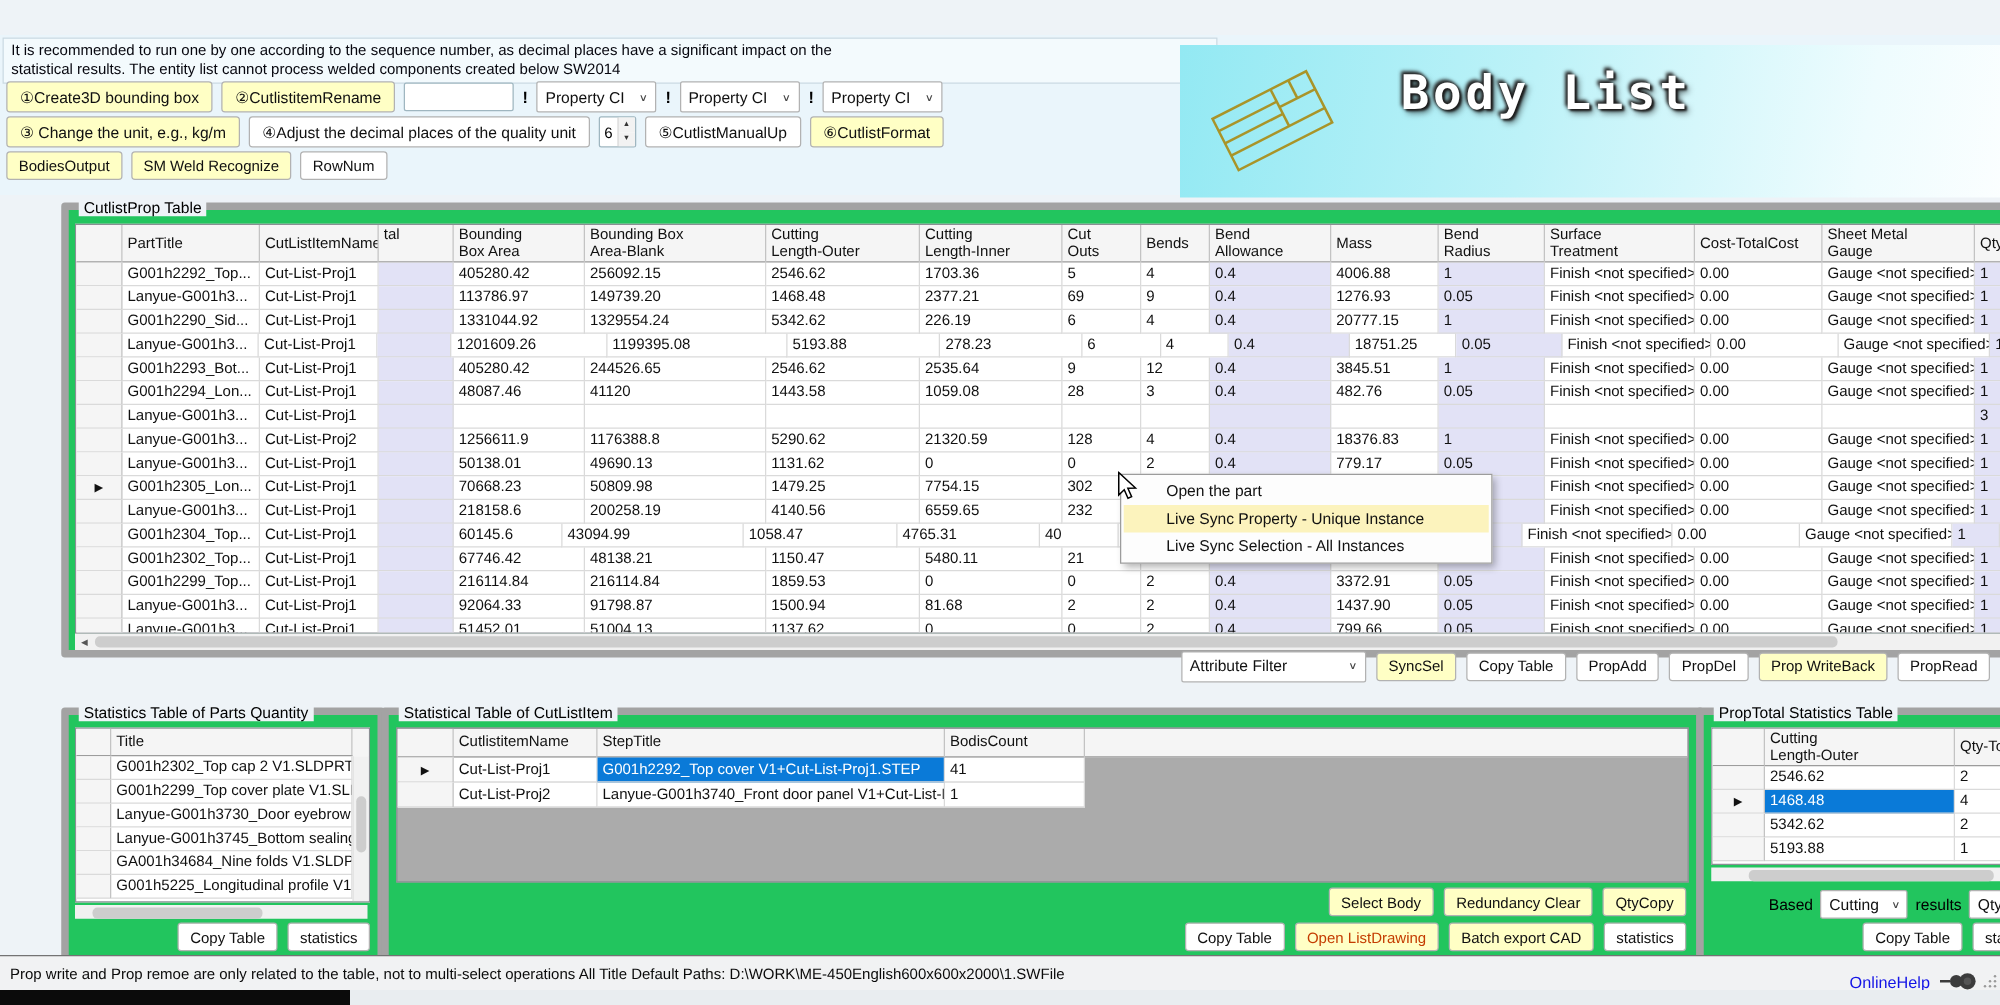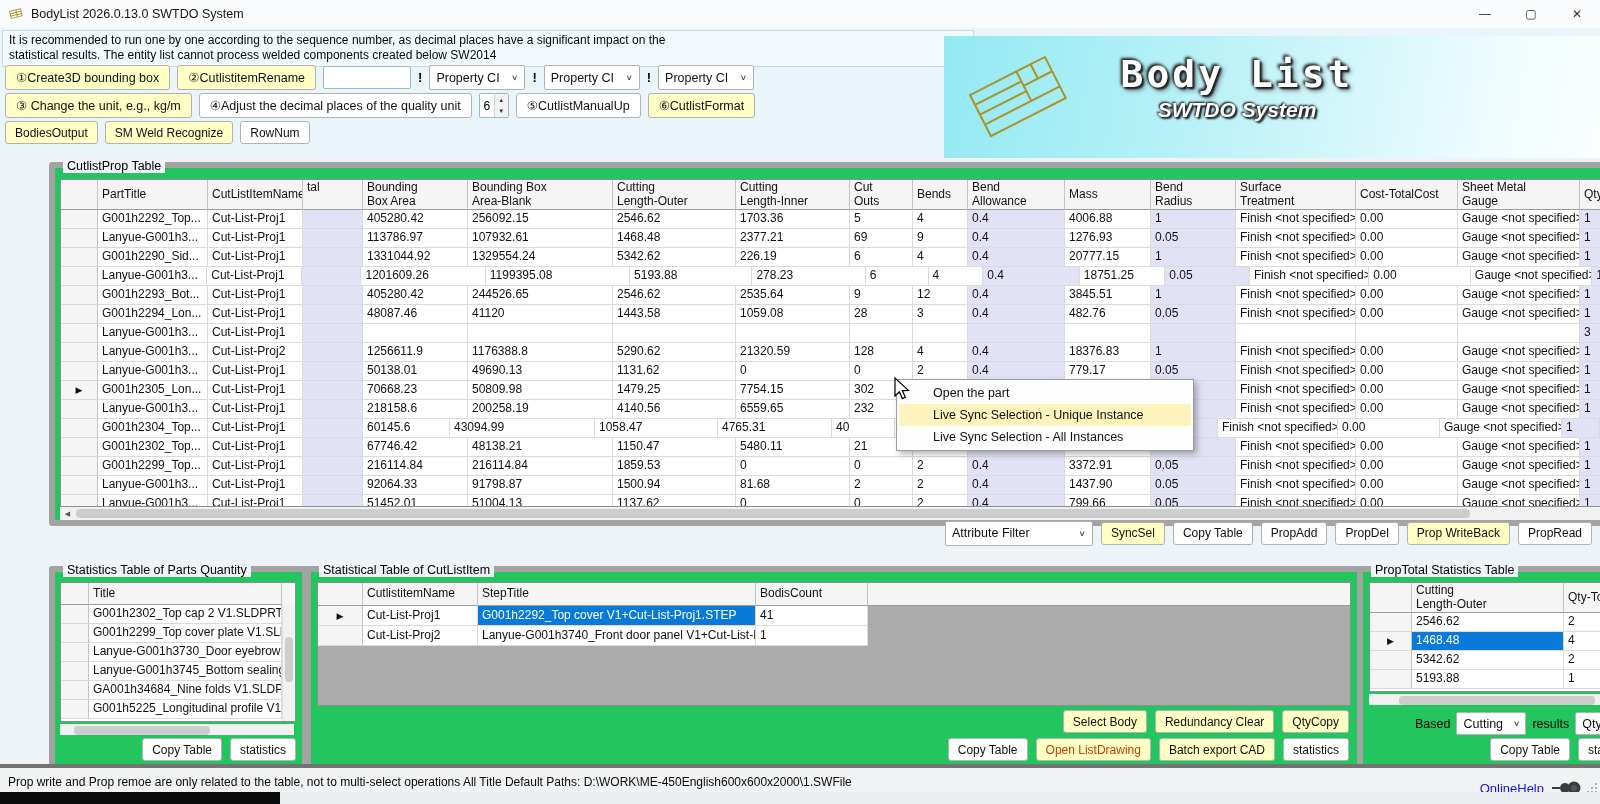--- a/index.html
+++ b/index.html
@@ -55,50 +55,34 @@
   
   .ctx-menu{position:absolute;left:896px;top:379px;width:292px;background:#fdfdfd;border:1px solid #9c9c9c;box-shadow:3px 3px 6px rgba(0,0,0,.30);padding:2px;z-index:50;}
   .ctx-item{height:22px;display:flex;align-items:center;padding-left:34px;font-size:12.5px;color:#111;white-space:nowrap;}
   .ctx-item.hl{background:#fcf3bd;}
   .cursor{position:absolute;left:893px;top:377px;z-index:60;}
   
   .gray-fill{background:#ababab;}
   .panel-btns{position:absolute;display:flex;gap:8px;}
   .based-row{position:absolute;display:flex;align-items:center;gap:6px;font-size:12.5px;color:#000;}
   
-  .statusbar{position:absolute;left:0;top:764px;width:1600px;height:28px;background:#f1f2f3;border-top:4px solid #737373;display:flex;align-items:center;font-size:12px;color:#0a0a0a;}
+  .statusbar{position:absolute;left:0;top:764px;width:1600px;height:28px;background:#f1f2f3;border-top:1px solid #737373;display:flex;align-items:center;font-size:12px;color:#0a0a0a;}
   .status-text{margin-left:8px;white-space:nowrap;}
   .status-right{position:absolute;right:14px;display:flex;align-items:center;gap:8px;margin-top:12px;}
   .link{color:#1414e6;font-size:13px;}
   .grip{position:absolute;right:2px;bottom:2px;}
   .bottom-strip{position:absolute;left:0;top:792px;width:1600px;height:12px;background:#e9edf0;}
   .bottom-strip .dark{position:absolute;left:0;top:0;width:280px;height:12px;background:#0b0b0b;}
   .lbl{font-size:12.5px;color:#000;}
 </style>
 </head>
 <body>
 
 <div id="app">
 
-  <div class="titlebar">
-    <svg class="title-icon" viewBox="0 0 20 16">
-      <g transform="rotate(-14 10 8)" fill="none" stroke="#a99428" stroke-width="1.2">
-        <rect x="3" y="3" width="14" height="9"></rect>
-        <line x1="3" y1="6" x2="17" y2="6"></line>
-          <line x1="3" y1="9" x2="17" y2="9"></line>
-        <line x1="11" y1="3" x2="11" y2="12"></line>
-      </g>
-    </svg>
-    <span class="title-text">BodyList 2026.0.13.0 SWTDO System</span>
-    <div class="win-controls">
-      <div class="win-btn">—</div>
-      <div class="win-btn">▢</div>
-      <div class="win-btn close">✕</div>
-    </div>
-  </div>
 
   <div class="top-area">
     <div class="info-box">
       <div>It is recommended to run one by one according to the sequence number, as decimal places have a significant impact on the</div>
       <div>statistical results. The entity list cannot process welded components created below SW2014</div>
     </div>
 
     <div class="tb-row row1">
       <div class="btn accent">①Create3D bounding box</div>
       <div class="btn accent">②CutlistitemRename</div>
@@ -147,21 +131,20 @@
           <line x1="16" y1="41" x2="68" y2="41"></line>
           <line x1="16" y1="52" x2="68" y2="52"></line>
           <line x1="16" y1="63" x2="100" y2="63"></line>
           <line x1="68" y1="30" x2="68" y2="63"></line>
           <line x1="84" y1="30" x2="84" y2="46"></line>
           <line x1="68" y1="46" x2="100" y2="46"></line>
         </g>
       </svg>
       <div class="logo-text">
         <div class="logo-title">Body List</div>
-        <div class="logo-sub">SWTDO System</div>
       </div>
     </div>
   </div>
 
   <div class="groupbox" style="left:2px;top:162px;width:1595px;height:352px;">
     <span class="gb-label">CutlistProp Table</span>
     <div class="grid-wrap" style="left:5px;top:11px;width:1584px;height:326px;">
       <div id="mainHeader" class="g-header">
           <div class="g-marker" style="width: 37px; height: 30px; border-bottom: 1px solid rgb(156, 156, 156);"></div>
           <div class="g-hcell" style="width: 110px; height: 30px;">PartTitle</div>
@@ -209,21 +192,21 @@
             <div class="g-cell" style="width: 102px;">0.00</div>
             <div class="g-cell" style="width: 122px;">Gauge &lt;not specified&gt;</div>
             <div class="g-cell tint" style="width: 38px;">1</div>
           </div>
           <div class="g-row">
             <div class="g-marker" style="width: 37px;"></div>
             <div class="g-cell" style="width: 110px;">Lanyue-G001h3...</div>
             <div class="g-cell" style="width: 95px;">Cut-List-Proj1</div>
             <div class="g-cell tint" style="width: 60px;"></div>
             <div class="g-cell" style="width: 105px;">113786.97</div>
-            <div class="g-cell" style="width: 145px;">107932.61</div>
+            <div class="g-cell" style="width: 145px;">149739.20</div>
             <div class="g-cell" style="width: 123px;">1468.48</div>
             <div class="g-cell" style="width: 114px;">2377.21</div>
             <div class="g-cell" style="width: 63px;">69</div>
             <div class="g-cell" style="width: 55px;">9</div>
             <div class="g-cell tint" style="width: 97px;">0.4</div>
             <div class="g-cell" style="width: 86px;">1276.93</div>
             <div class="g-cell tint" style="width: 85px;">0.05</div>
             <div class="g-cell" style="width: 120px;">Finish &lt;not specified&gt;</div>
             <div class="g-cell" style="width: 102px;">0.00</div>
             <div class="g-cell" style="width: 122px;">Gauge &lt;not specified&gt;</div>
@@ -659,21 +642,21 @@
       </div>
     </div>
     <div class="panel-btns" id="propBtns" style="right:6px;top:166px;">
         <div class="btn small">Copy Table</div>
         <div class="btn small">statistics</div>
       </div>
   </div>
 
   <div class="ctx-menu" id="ctxMenu">
       <div class="ctx-item">Open the part</div>
-      <div class="ctx-item hl">Live Sync Selection - Unique Instance</div>
+      <div class="ctx-item hl">Live Sync Property - Unique Instance</div>
       <div class="ctx-item">Live Sync Selection - All Instances</div>
     </div>
   <svg class="cursor" width="18" height="24" viewBox="0 0 18 24">
     <path d="M2,1 L2,19 L6.4,14.8 L9.4,21.6 L12.3,20.3 L9.3,13.6 L15.4,13.4 Z" fill="#fff" stroke="#000" stroke-width="1.2"></path>
   </svg>
 
   <div class="statusbar">
     <span class="status-text">Prop write and Prop remoe are only related to the table, not to multi-select operations All Title Default Paths: D:\WORK\ME-450English600x600x2000\1.SWFile</span>
     <div class="status-right">
       <span class="link">OnlineHelp</span>

